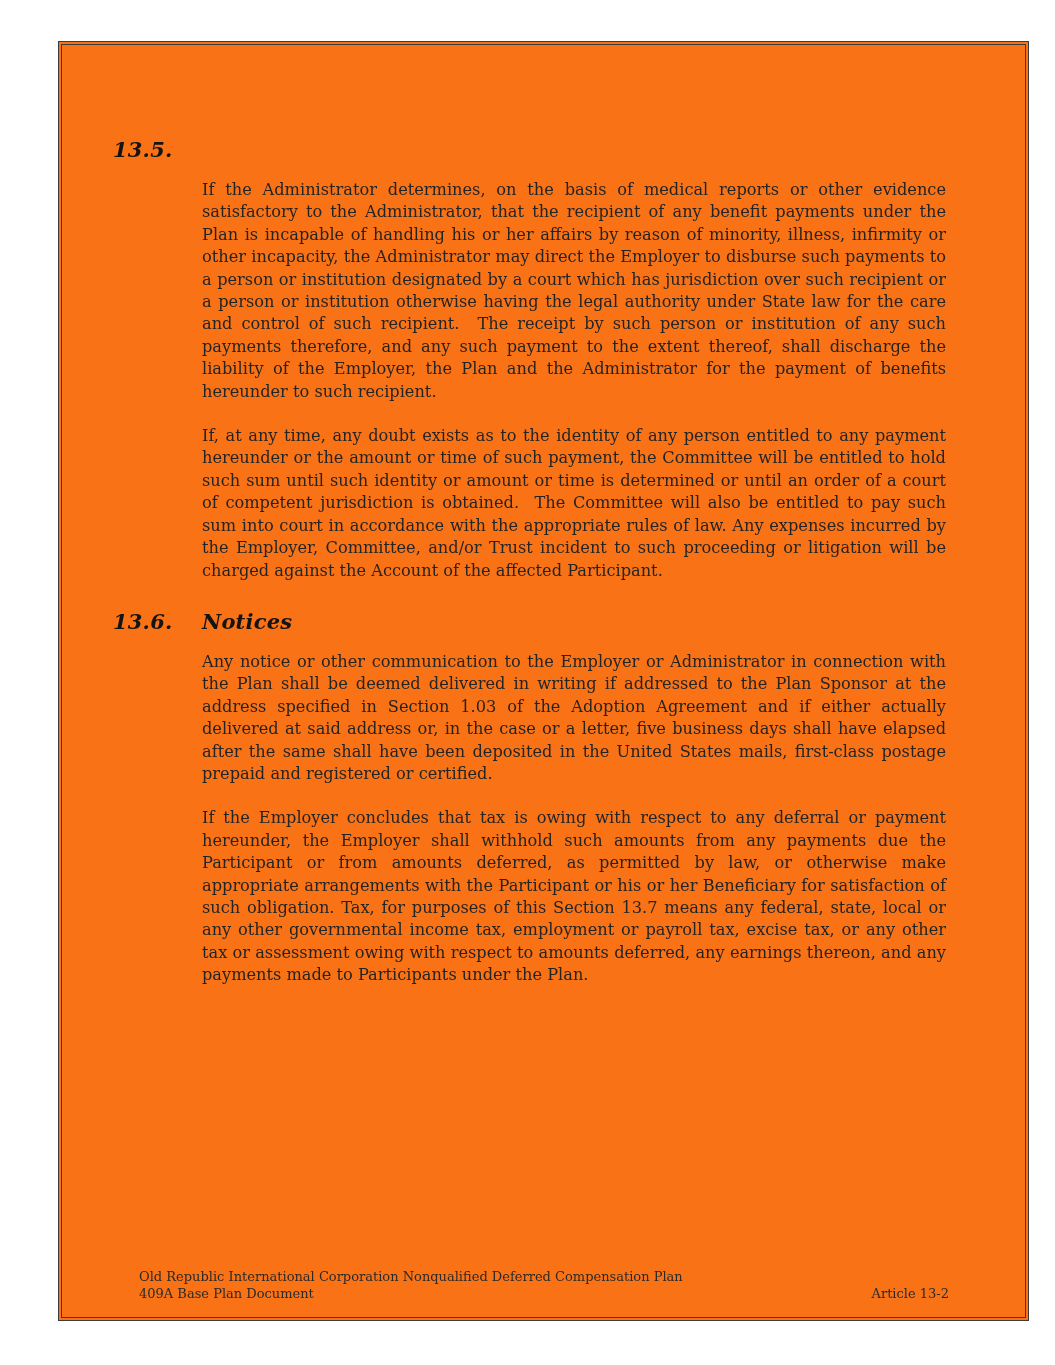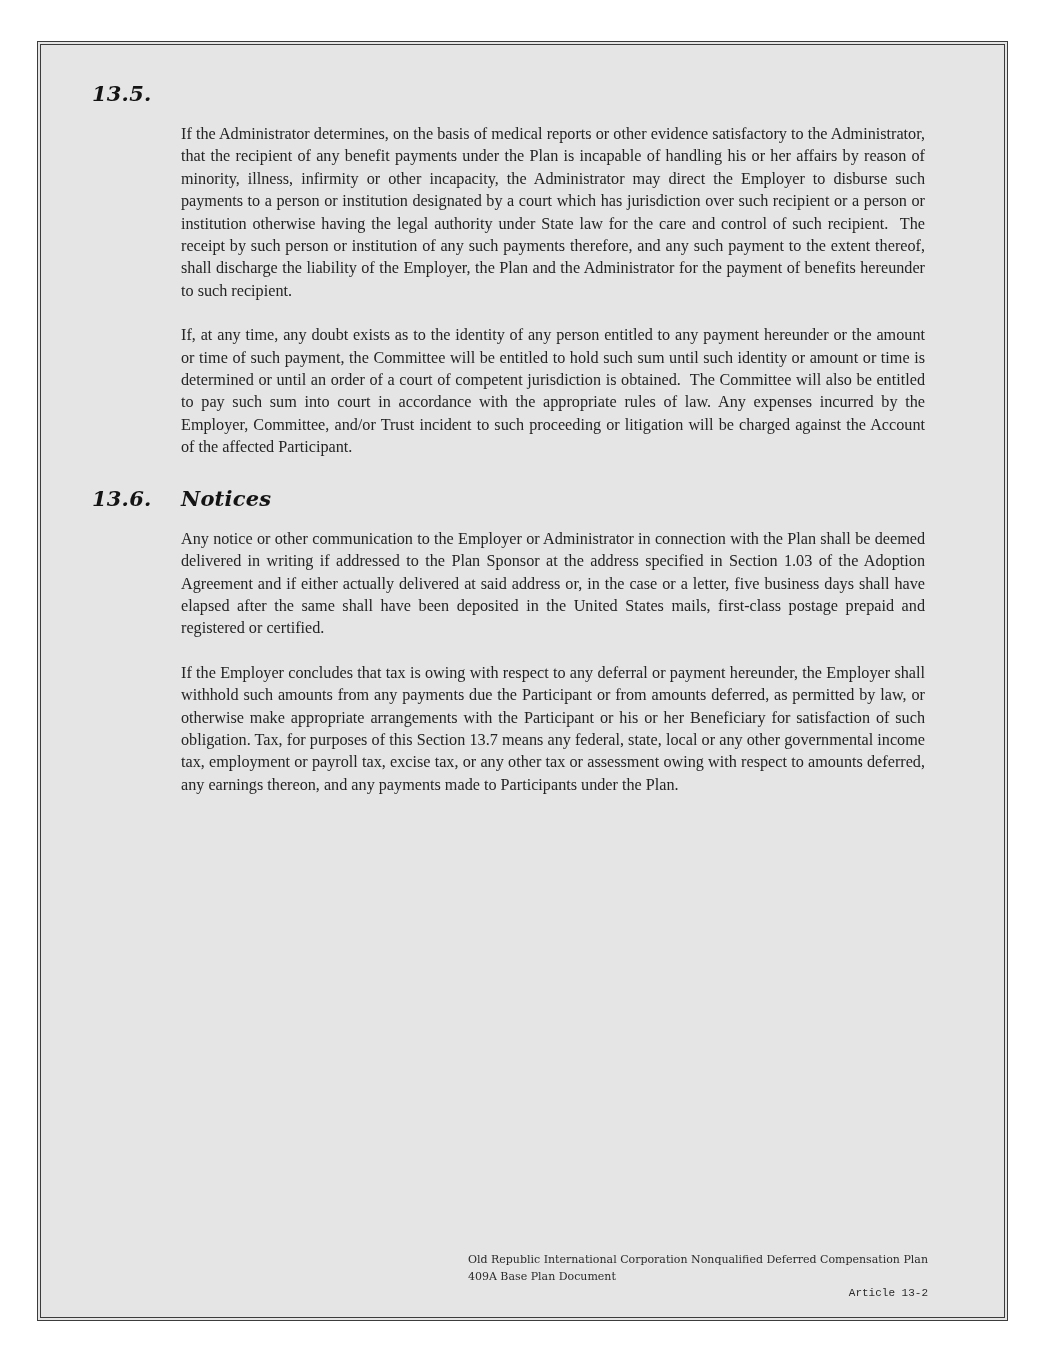--- a/index.html
+++ b/index.html
@@ -6,28 +6,28 @@
   body {
     width: 1055px;
     height: 1365px;
     position: relative;
     background: #ffffff;
     font-family: "DejaVu Serif", "Liberation Serif", serif;
     color: #222222;
   }
   .frame {
     position: absolute;
-    left: 37px;
+    left: 58px;
     top: 41px;
     width: 971px;
     height: 1280px;
     box-sizing: border-box;
     border: 4px double #3c3c3c;
-    padding-top: 36px;
-    background: #e5e5e5;
+    padding-top: 92px;
+    background: #f97316;
   }
   .sec-heading {
     display: flex;
     margin: 27px 0 16px 51px;
     font-size: 21px;
     font-weight: bold;
     font-style: italic;
     color: #141414;
     line-height: 26px;
     letter-spacing: 0.2px;
@@ -37,37 +37,35 @@
     width: 89px;
     flex: 0 0 89px;
   }
   .para {
     margin: 0 79px 22px 140px;
     text-align: justify;
     font-size: 16.2px;
     line-height: 22.4px;
     white-space: pre-wrap;
     color: #242424;
-    font-family: Liberation Serif, serif;
   }
   .footer {
     position: absolute;
     left: 77px;
     right: 76px;
     bottom: 15px;
     display: flex;
     justify-content: space-between;
     align-items: flex-end;
-    font-size: 11px;
+    font-size: 13px;
     line-height: 17px;
     color: #2a2a2a;
-    flex-direction: column;
   }
   .footer-left div { white-space: nowrap; }
-  .footer-right { white-space: nowrap; font-family: Liberation Mono, monospace; }
+  .footer-right { white-space: nowrap; }
 </style>
 </head>
 <body>
 
 <div class="frame">
 
   <section class="doc-section">
     <div class="sec-heading">
       <span class="sec-num">13.5.</span>
     </div>

